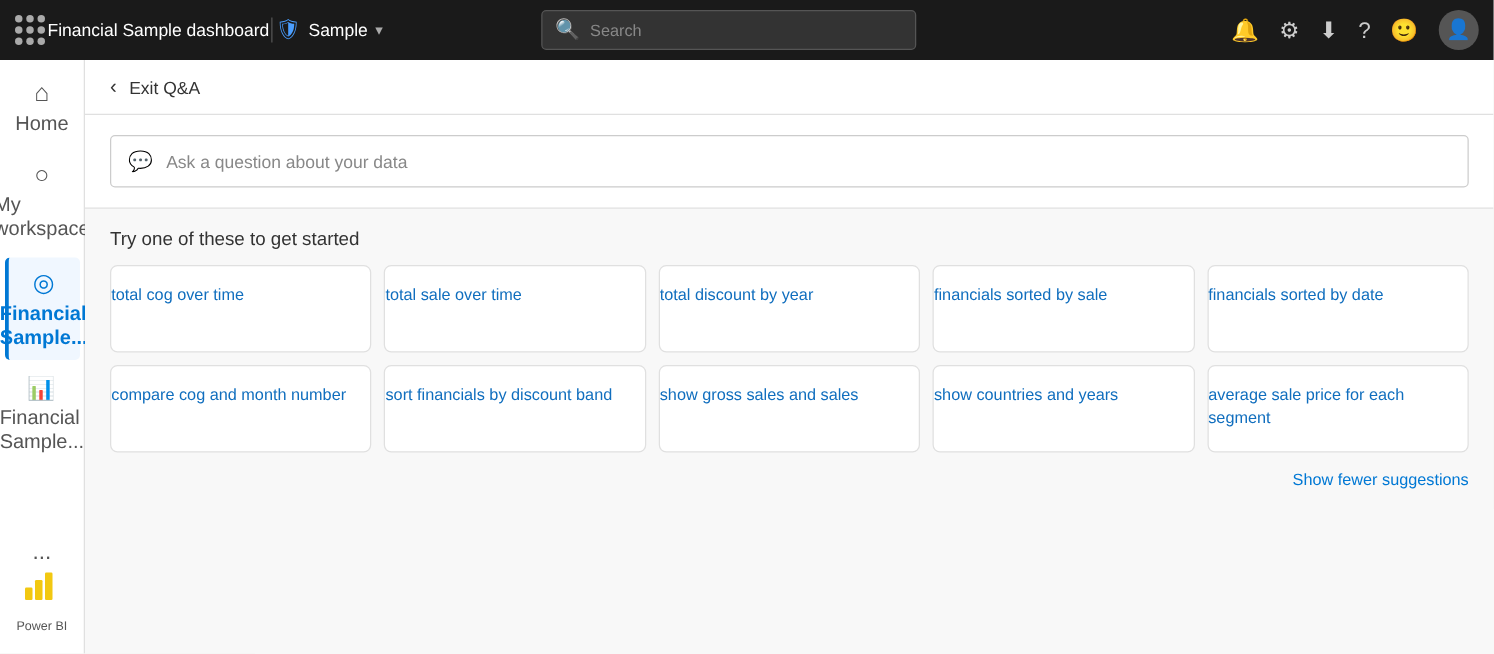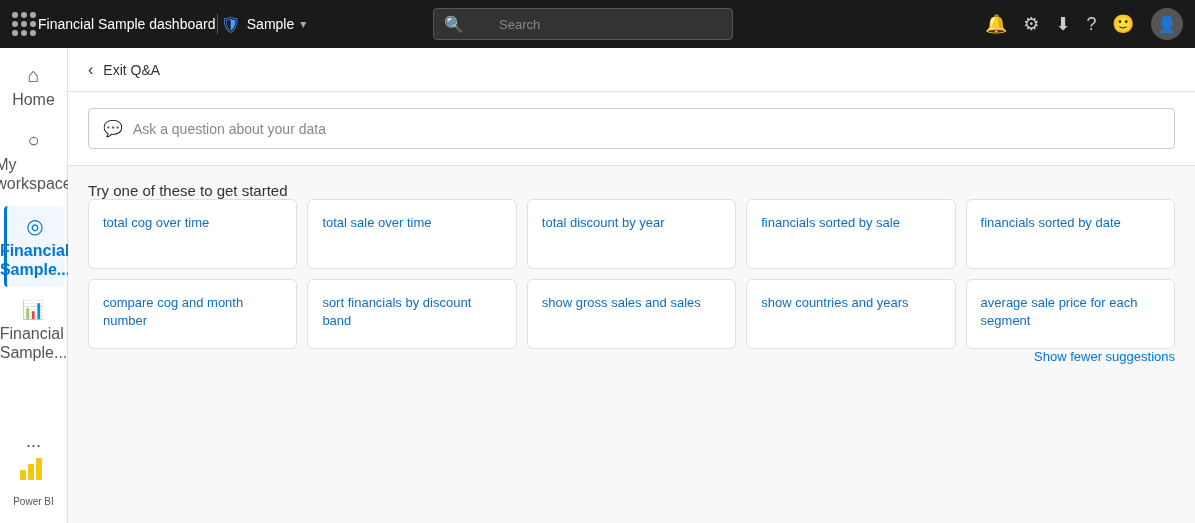--- a/index.html
+++ b/index.html
@@ -34,21 +34,20 @@
       gap: 8px;
       height: 32px;
     }
     .nav-search input {
       background: transparent;
       border: none;
       outline: none;
       color: #ccc;
       font-size: 13px;
       width: 100%;
-      margin-left: 27px;
     }
     .nav-search input::placeholder { color: #888; }
     .nav-icons { display: flex; align-items: center; gap: 16px; margin-left: auto; }
     .nav-icon { color: #ccc; font-size: 18px; cursor: pointer; }
     .nav-avatar {
       width: 32px; height: 32px;
       background: #555;
       border-radius: 50%;
       display: flex; align-items: center; justify-content: center;
       color: #ccc; font-size: 16px; cursor: pointer;
@@ -135,43 +134,44 @@
       align-items: center;
       gap: 10px;
       background: #fff;
       cursor: text;
     }
     .qa-input-box .chat-icon { color: #888; font-size: 16px; }
     .qa-placeholder { color: #888; font-size: 14px; }
 
     
     .suggestions-area { padding: 16px 20px; flex: 1; }
-    .suggestions-title { font-size: 15px; color: #333; font-weight: 400; margin-bottom: 0; }
+    .suggestions-title { font-size: 15px; color: #333; font-weight: 400; margin-bottom: 12px; }
     .suggestions-grid {
       display: grid;
       grid-template-columns: repeat(5, 1fr);
       gap: 10px;
     }
     .suggestion-card {
       background: #fff;
       border: 1px solid #e0e0e0;
       border-radius: 6px;
-      padding: 14px 14px;
+      padding: 14px 0;
       font-size: 13px;
       color: #106ebe;
       cursor: pointer;
       min-height: 70px;
       display: flex;
       align-items: flex-start;
       line-height: 1.4;
       transition: background 0.15s;
     }
 
     .show-fewer {
       text-align: right;
+      margin-top: 14px;
       font-size: 13px;
       color: #0078d4;
       cursor: pointer;
     }
   </style>
 </head>
 <body>
 
 <div class="top-nav">
   <div class="nav-dots">

